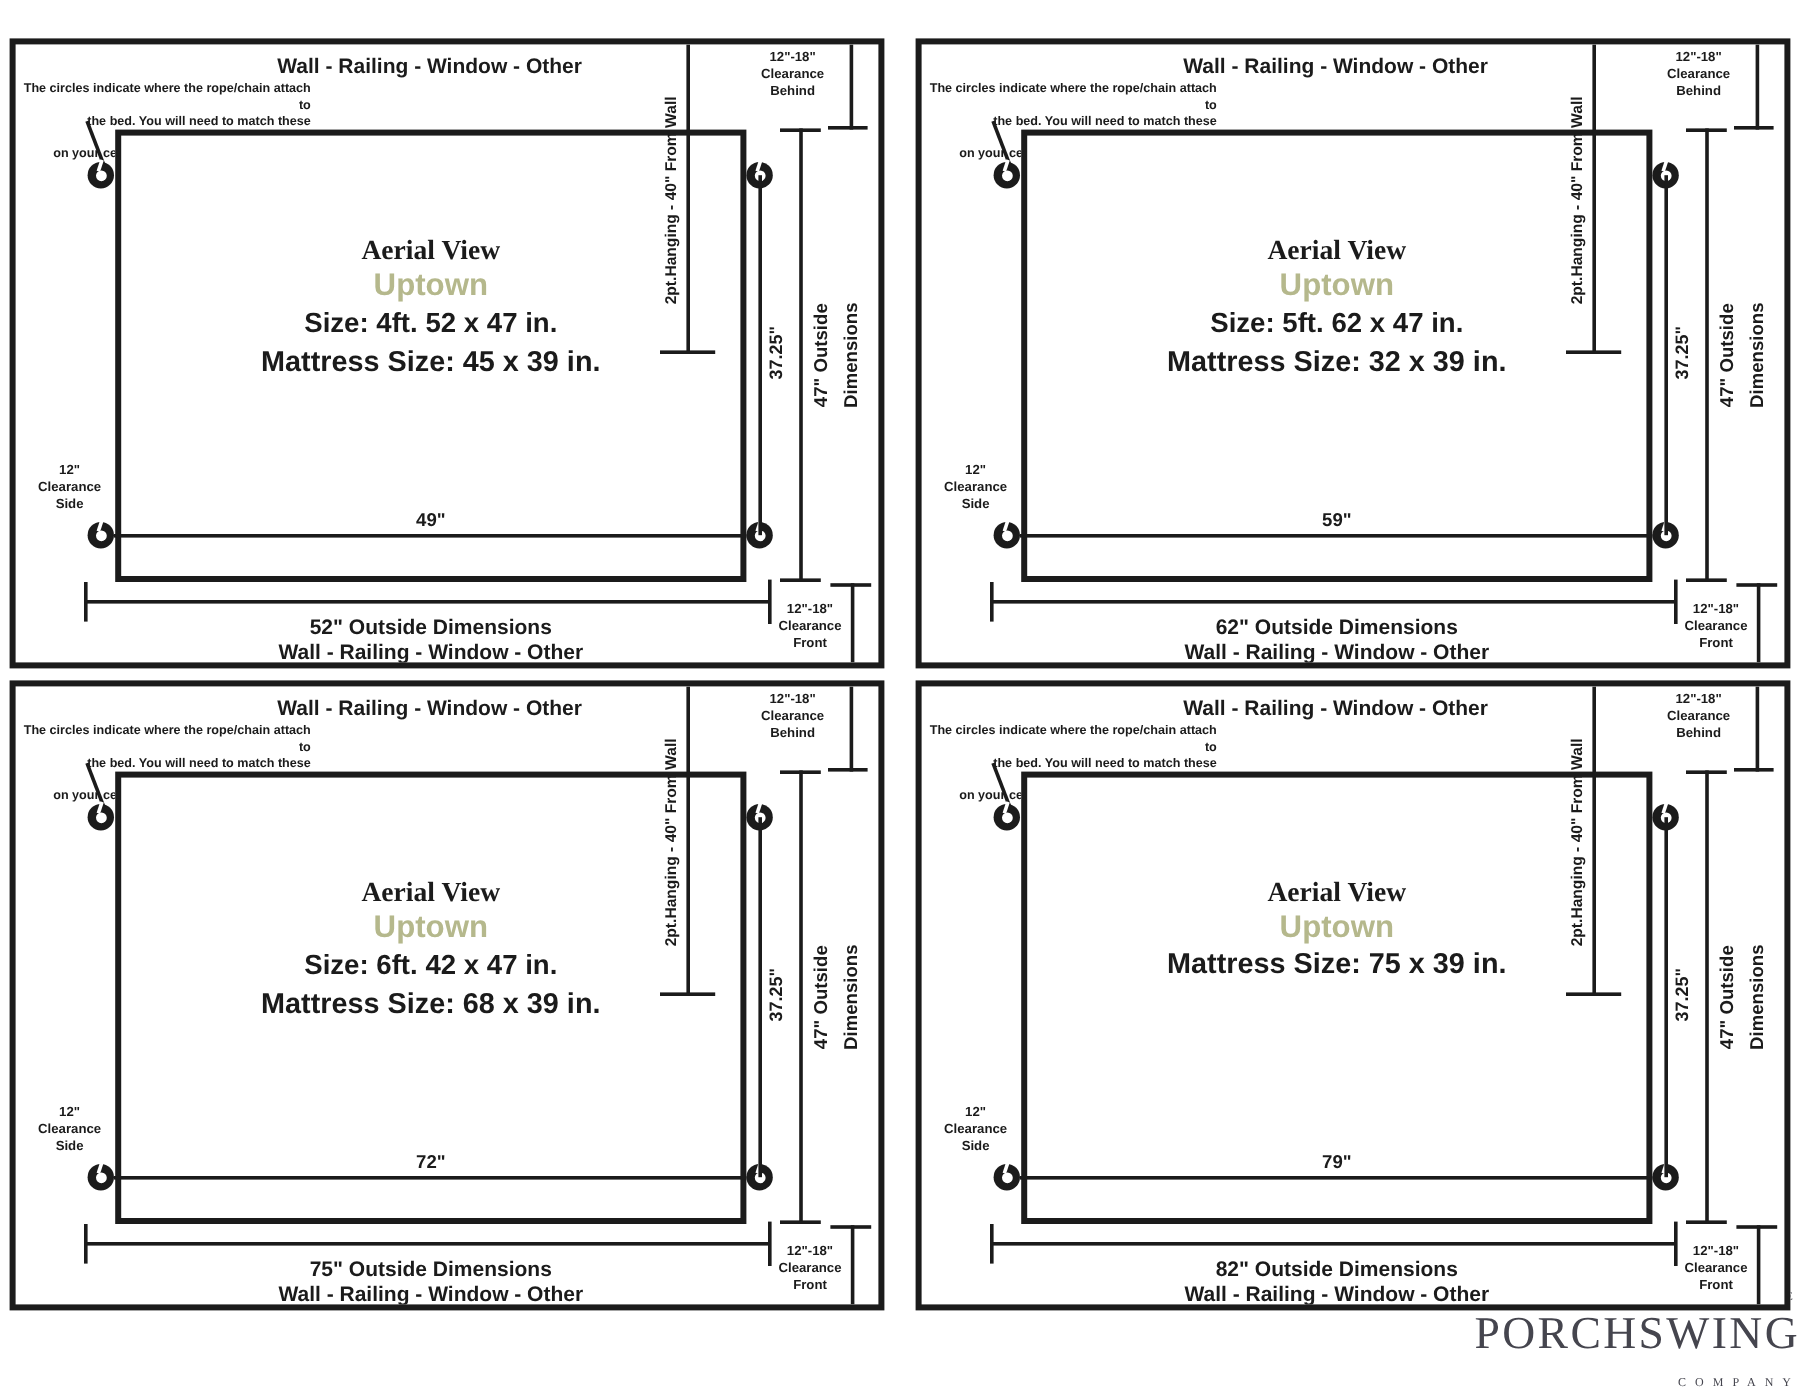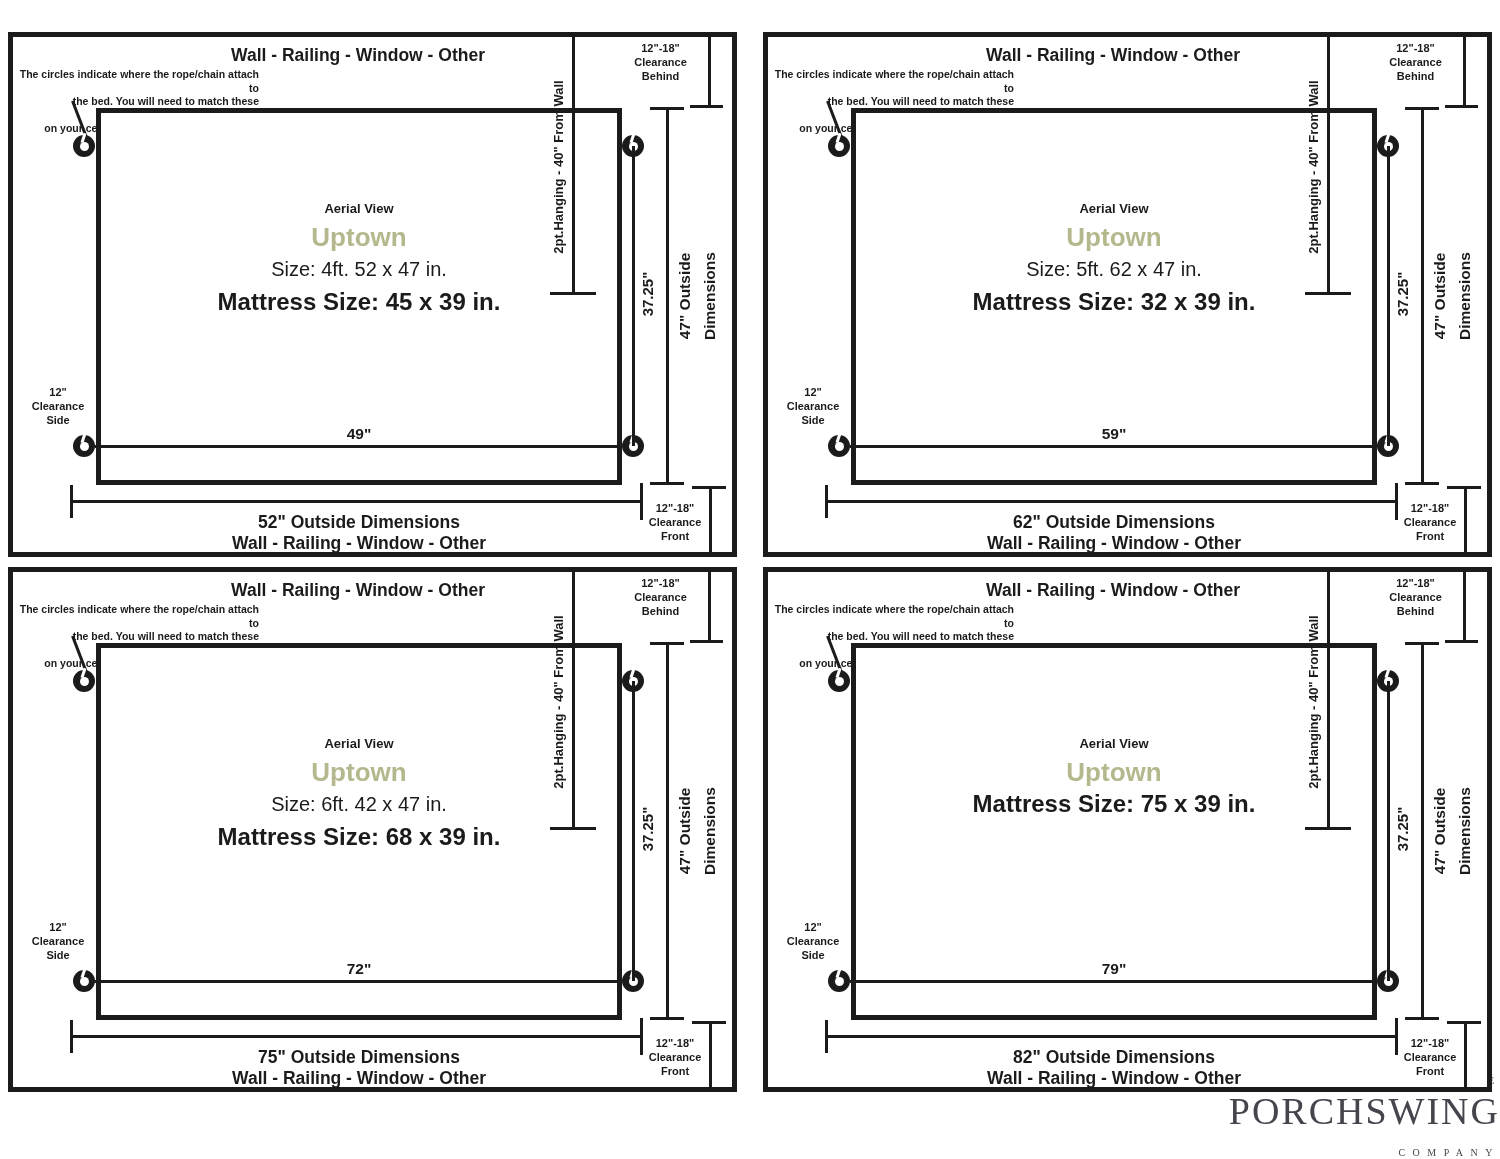--- a/index.html
+++ b/index.html
@@ -46,23 +46,23 @@
   .label-47out{left:559px;top:234px;width:250px;height:50px;font-size:15.5px;line-height:25px;transform:rotate(-90deg);}
   .clr{font-size:11px;line-height:14px;font-weight:bold;text-align:center;white-space:pre-line;}
   .clr-behind{left:590px;top:4px;width:115px;}
   .clr-side{left:0;top:348px;width:90px;}
   .clr-front{left:612px;top:464px;width:100px;}
   .width-label{left:246px;top:388px;width:200px;text-align:center;font-size:15.5px;font-weight:bold;}
   .outdim-label{left:96px;top:475px;width:500px;text-align:center;font-size:17.5px;line-height:21px;font-weight:bold;}
   .wall-bottom{left:96px;top:496px;width:500px;text-align:center;font-size:17.5px;line-height:21px;font-weight:bold;}
   .center-text{left:83px;top:160px;width:526px;text-align:center;}
   .center-text div{position:static;}
-  .aerial{font-size:13px;line-height:24px;font-weight:bold;}
+  .aerial{font-size:23px;line-height:24px;font-weight:bold;font-family:Liberation Serif, serif;}
   .model{font-size:26px;line-height:32px;font-weight:bold;}
-  .size-line{font-size:20px;line-height:33px;font-weight:normal;}
+  .size-line{font-size:23px;line-height:33px;font-weight:bold;}
   .mattress-line{font-size:24px;line-height:32px;font-weight:bold;}
   .logo{position:absolute;left:0;top:1074px;width:1500px;text-align:right;color:#45454e;
         font-family:"Liberation Serif","DejaVu Serif",serif;}
   .logo-the{font-size:10px;letter-spacing:6px;line-height:14px;}
   .logo-name{font-size:38px;letter-spacing:2px;line-height:46px;}
   .logo-company{font-size:10px;letter-spacing:7.5px;line-height:14px;margin-top:12px;}
 </style>
 </head>
 <body>
 

